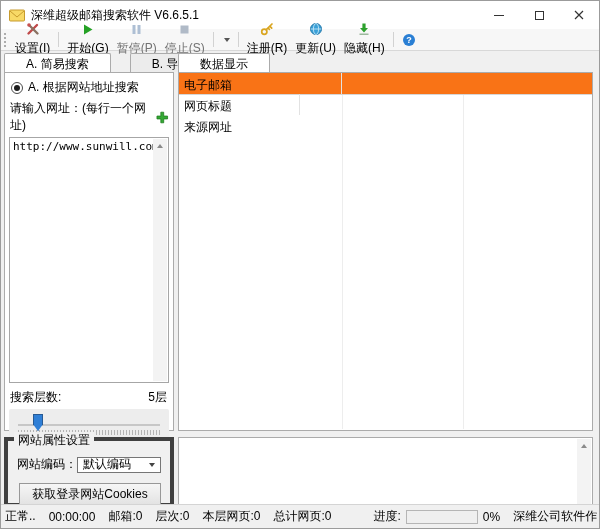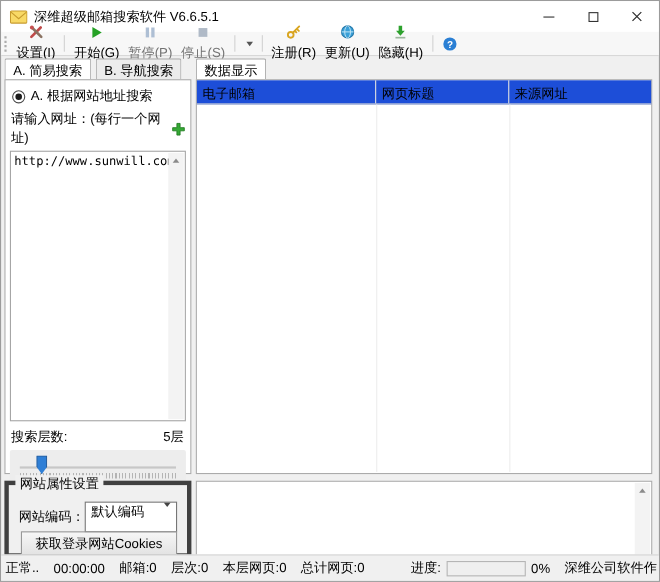--- a/index.html
+++ b/index.html
@@ -20,21 +20,21 @@
   .grip { width:3px; height:14px; border-left:2px dotted #adadad; margin:0 4px 0 1px; }
   .tbtn { display:flex; align-items:center; gap:4px; padding:2px 4px; white-space:nowrap;flex-direction:column; }
   .tbtn.disabled { color:#737373; }
   .tsep { width:1px; height:15px; background:#d2d2d2; margin:0 4px; }
   .caret-down { width:0; height:0; border-left:3px solid transparent; border-right:3px solid transparent; border-top:4px solid #555; margin-left:2px; }
 
   
   .main { position:absolute; top:51px; left:0; right:0; bottom:24px; }
 
   .tabs { display:flex; height:19px; }
-  .tab { padding:2px 7px 0; border:1px solid #ababab; border-bottom:none; background:#ececec; margin-right:4px; border-radius:2px 2px 0 0; white-space:nowrap; }
+  .tab { padding:2px 21px 0; border:1px solid #ababab; border-bottom:none; background:#ececec; margin-right:19px; border-radius:2px 2px 0 0; white-space:nowrap; }
   .tab.active { background:#fff; }
 
   
   .left { position:absolute; left:3px; top:1px; width:170px; bottom:0; }
   .left-panel { position:absolute; top:19px; left:0; right:0; height:359px; background:#fff; border:1px solid #ababab; padding:3px 4px; }
   .radio-row { display:flex; align-items:center; gap:5px; margin:3px 0 4px 2px; }
   .radio { width:12px; height:12px; border:1px solid #4a4a4a; border-radius:50%; background:#fff; position:relative; flex:0 0 auto; }
   .radio::after { content:""; position:absolute; inset:2px; background:#1c1c1c; border-radius:50%; }
   .url-row { display:flex; align-items:center; justify-content:space-between; margin:2px 0 3px 1px; }
   .url-box { position:relative; height:246px; border:1px solid #a6a6a6; background:#fff; }
@@ -45,28 +45,28 @@
   .slider { position:relative; height:38px; background:#ededed; border-radius:2px; }
   .slider .track { position:absolute; left:9px; right:9px; top:15px; height:2px; background:#c7c7c7; }
   .slider .ticks { position:absolute; left:9px; right:9px; top:21px; height:5px;
     background:repeating-linear-gradient(to right,#b4b4b4 0 1px,transparent 1px 3px); }
   .slider .thumb { position:absolute; left:24px; top:5px; width:10px; height:17px; background:#2f7fd6; border:1px solid #285a93;
     clip-path:polygon(0 0,100% 0,100% 60%,50% 100%,0 60%); }
 
   .groupbox { position:absolute; top:384px; left:0; right:0; height:70px; border:4px solid #404040; background:#f0f0f0; }
   .groupbox .legend { position:absolute; top:-9px; left:6px; background:#f0f0f0; padding:0 4px; }
   .enc-row { position:absolute; top:15px; left:9px; display:flex; align-items:center; gap:0; }
-  .select { width:84px; height:28px; border:1px solid #767676; background:#fff; display:flex; align-items:flex-start; justify-content:space-between; padding:0 5px; }
+  .select { width:84px; height:16px; border:1px solid #767676; background:#fff; display:flex; align-items:center; justify-content:space-between; padding:0 5px; }
   .select .caret { width:0; height:0; border-left:3px solid transparent; border-right:3px solid transparent; border-top:4px solid #444; }
   .cookies-btn { position:absolute; top:42px; left:11px; width:142px; height:22px; background:linear-gradient(#f6f6f6,#e3e3e3); border:1px solid #989898; display:flex; align-items:center; justify-content:center; }
 
   
   .right { position:absolute; left:177px; top:1px; right:6px; bottom:0; }
   .table { position:absolute; top:19px; left:0; right:0; height:359px; background:#fff; border:1px solid #ababab; }
-  .thead { display:flex; height:22px; border-bottom:1px solid #d6d6d6; background:#1d4ed8; }
+  .thead { display:flex; height:22px; border-bottom:1px solid #d6d6d6; background:#f97316;flex-direction:column; }
   .th { padding:4px 0 0 5px; border-right:1px solid #e2e2e2; height:100%; }
   .th:nth-child(1){ width:163px; } .th:nth-child(2){ width:121px; } .th:nth-child(3){ flex:1; border-right:none; }
   .gridline { position:absolute; top:22px; bottom:1px; width:1px; background:#ededed; }
   .logbox { position:absolute; top:384px; left:0; right:0; height:70px; background:#fff; border:1px solid #ababab; }
 
   
   .statusbar { position:absolute; bottom:0; left:0; right:0; height:24px; background:#f0f0f0; border-top:1px solid #d4d4d4; display:flex; align-items:center; padding:0 3px 0 4px; gap:13px; white-space:nowrap; }
   .pgroup { display:flex; align-items:center; gap:5px;margin-left:29px; }
   .progress { width:72px; height:14px; border:1px solid #b5b5b5; background:#efefef; position:relative; }
   .progress .fill { position:absolute; left:0; top:0; bottom:0; width:0%; background:#3bbb3b; }

